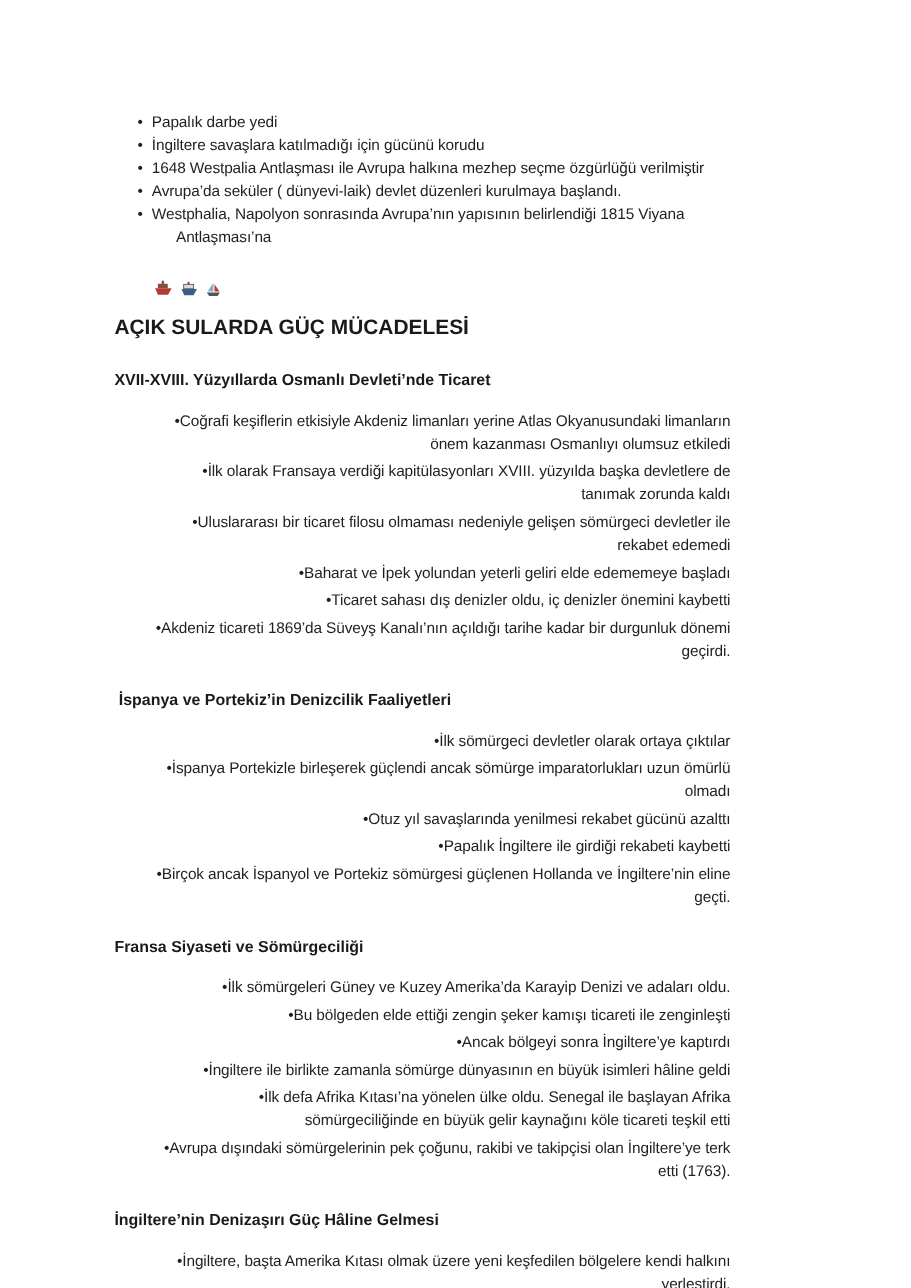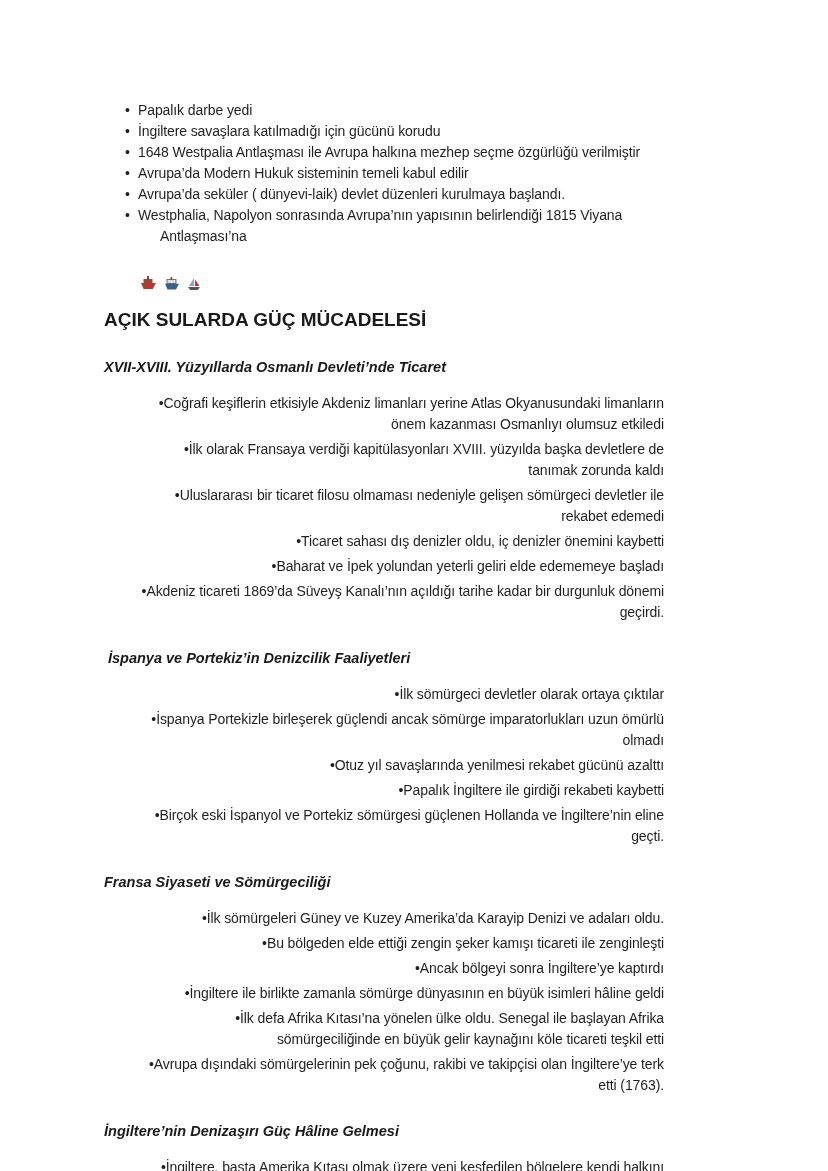--- a/index.html
+++ b/index.html
@@ -51,35 +51,33 @@
     line-height: 24px;
     font-weight: bold;
     color: #1a1a1a;
   }
   section h2 {
     margin-top: 26px;
     font-size: 14.5px;
     line-height: 19px;
     font-weight: bold;
     color: #1a1a1a;
-    font-style: italic;
   }
   section h2.indent-sm { padding-left: 4px; }
   section ul.bullets { margin-top: 16px; text-align: right; }
 </style>
 </head>
 <body>
 
 <div class="page">
 
   <ul class="bullets intro">
     <li>Papalık darbe yedi</li>
     <li>İngiltere savaşlara katılmadığı için gücünü korudu</li>
     <li>1648 Westpalia Antlaşması ile Avrupa halkına mezhep seçme özgürlüğü verilmiştir</li>
-    <li>Avrupa’da Modern Hukuk sisteminin temeli kabul edilir</li>
     <li>Avrupa’da seküler ( dünyevi-laik) devlet düzenleri kurulmaya başlandı.</li>
     <li>Westphalia, Napolyon sonrasında Avrupa’nın yapısının belirlendiği 1815 Viyana Antlaşması’na</li>
   </ul>
 
   <div class="icons-row">
     <span class="icon">
       <svg width="17" height="15" viewBox="0 0 17 15">
         <rect x="7" y="0" width="2" height="4" fill="#555555"></rect>
         <rect x="3.5" y="3" width="9" height="4" fill="#8c4a3a"></rect>
         <path d="M1 7 L16 7 L12.8 13 L3.6 13 Z" fill="#b23a2f"></path>
@@ -102,34 +100,34 @@
   </div>
 
   <h1 class="title">AÇIK SULARDA GÜÇ MÜCADELESİ</h1>
 
   <section>
     <h2>XVII-XVIII. Yüzyıllarda Osmanlı Devleti’nde Ticaret</h2>
     <ul class="bullets sect">
       <li>Coğrafi keşiflerin etkisiyle Akdeniz limanları yerine Atlas Okyanusundaki limanların önem kazanması Osmanlıyı olumsuz etkiledi</li>
       <li>İlk olarak Fransaya verdiği kapitülasyonları XVIII. yüzyılda başka devletlere de tanımak zorunda kaldı</li>
       <li>Uluslararası bir ticaret filosu olmaması nedeniyle gelişen sömürgeci devletler ile rekabet edemedi</li>
+      <li>Baharat ve İpek yolundan yeterli geliri elde edememeye başladı</li>
       <li>Ticaret sahası dış denizler oldu, iç denizler önemini kaybetti</li>
-      <li>Baharat ve İpek yolundan yeterli geliri elde edememeye başladı</li>
       <li>Akdeniz ticareti 1869’da Süveyş Kanalı’nın açıldığı tarihe kadar bir durgunluk dönemi geçirdi.</li>
     </ul>
   </section>
 
   <section>
     <h2 class="indent-sm">İspanya ve Portekiz’in Denizcilik Faaliyetleri</h2>
     <ul class="bullets sect">
       <li>İlk sömürgeci devletler olarak ortaya çıktılar</li>
       <li>İspanya Portekizle birleşerek güçlendi ancak sömürge imparatorlukları uzun ömürlü olmadı</li>
       <li>Otuz yıl savaşlarında yenilmesi rekabet gücünü azalttı</li>
       <li>Papalık İngiltere ile girdiği rekabeti kaybetti</li>
-      <li>Birçok eski İspanyol ve Portekiz sömürgesi güçlenen Hollanda ve İngiltere’nin eline geçti.</li>
+      <li>Birçok ancak İspanyol ve Portekiz sömürgesi güçlenen Hollanda ve İngiltere’nin eline geçti.</li>
     </ul>
   </section>
 
   <section>
     <h2>Fransa Siyaseti ve Sömürgeciliği</h2>
     <ul class="bullets sect">
       <li>İlk sömürgeleri Güney ve Kuzey Amerika’da Karayip Denizi ve adaları oldu.</li>
       <li>Bu bölgeden elde ettiği zengin şeker kamışı ticareti ile zenginleşti</li>
       <li>Ancak bölgeyi sonra İngiltere’ye kaptırdı</li>
       <li>İngiltere ile birlikte zamanla sömürge dünyasının en büyük isimleri hâline geldi</li>

